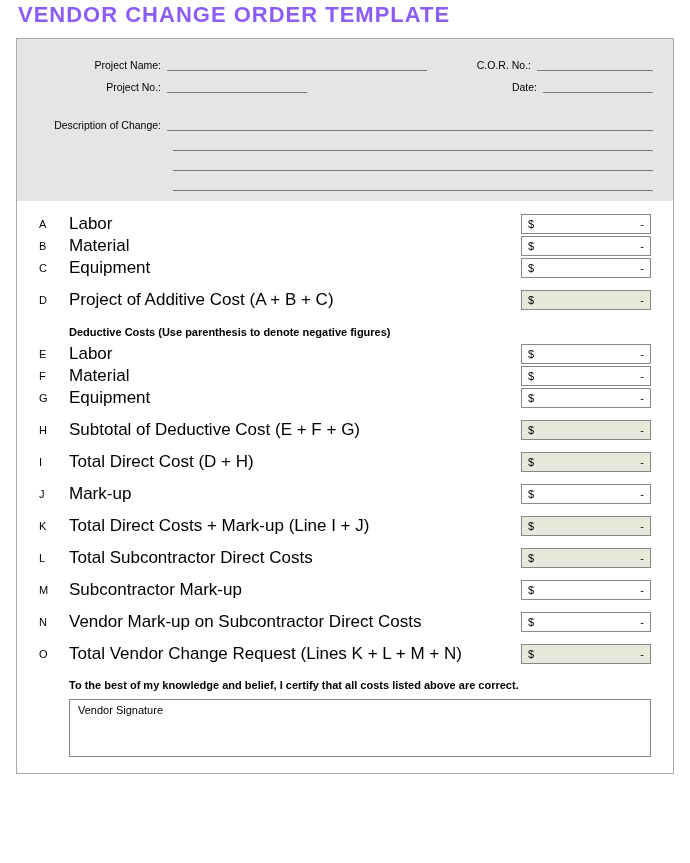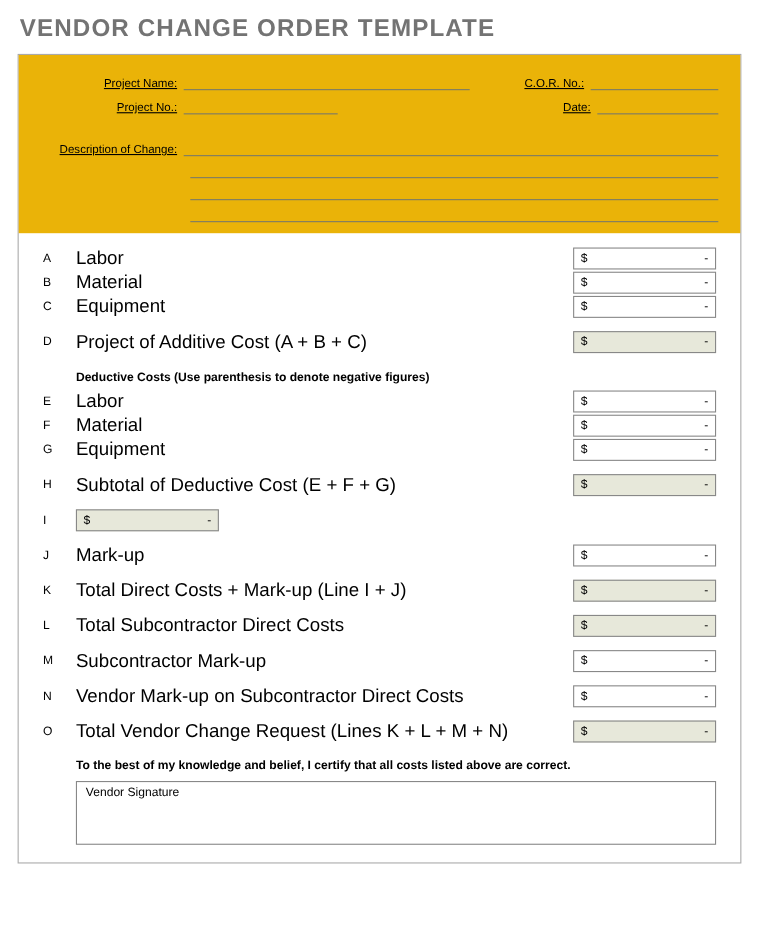--- a/index.html
+++ b/index.html
@@ -6,34 +6,33 @@
   body {
     margin: 0;
     padding: 0;
     background: #fff;
     font-family: "Century Gothic", "Avant Garde", Arial, sans-serif;
     font-size: 11px;
     color: #000;
     width: 690px;
   }
   .title {
-    color: #737373;
+    color: #8b5cf6;
     font-size: 22px;
     font-weight: bold;
     letter-spacing: 1px;
-    padding: 13px 18px 10px 18px;
+    padding: 2px 18px 10px 18px;
   }
   .frame {
     border: 1px solid #aaa;
     margin: 0 16px 16px 16px;
   }
   .header-block {
-    background: #eab308;
+    background: #e5e5e5;
     padding: 18px 20px 10px 20px;
-    text-decoration: underline;
   }
   .hdr-row {
     display: flex;
     align-items: flex-end;
     margin-bottom: 8px;
   }
   .hdr-label {
     text-align: right;
     padding-right: 6px;
     font-size: 10.5px;
@@ -212,20 +211,21 @@
       <div class="desc">Subtotal of Deductive Cost (E + F + G)</div>
       <div class="valbox subtotal">
           <span>$</span>
           <span>-</span>
         </div>
     </div>
     <div class="gap"></div>
 
     <div class="cost-row">
       <div class="code">I</div>
+      <div class="desc">Total Direct Cost (D + H)</div>
       <div class="valbox subtotal">
           <span>$</span>
           <span>-</span>
         </div>
     </div>
     <div class="gap"></div>
 
     <div class="cost-row">
       <div class="code">J</div>
       <div class="desc">Mark-up</div>

